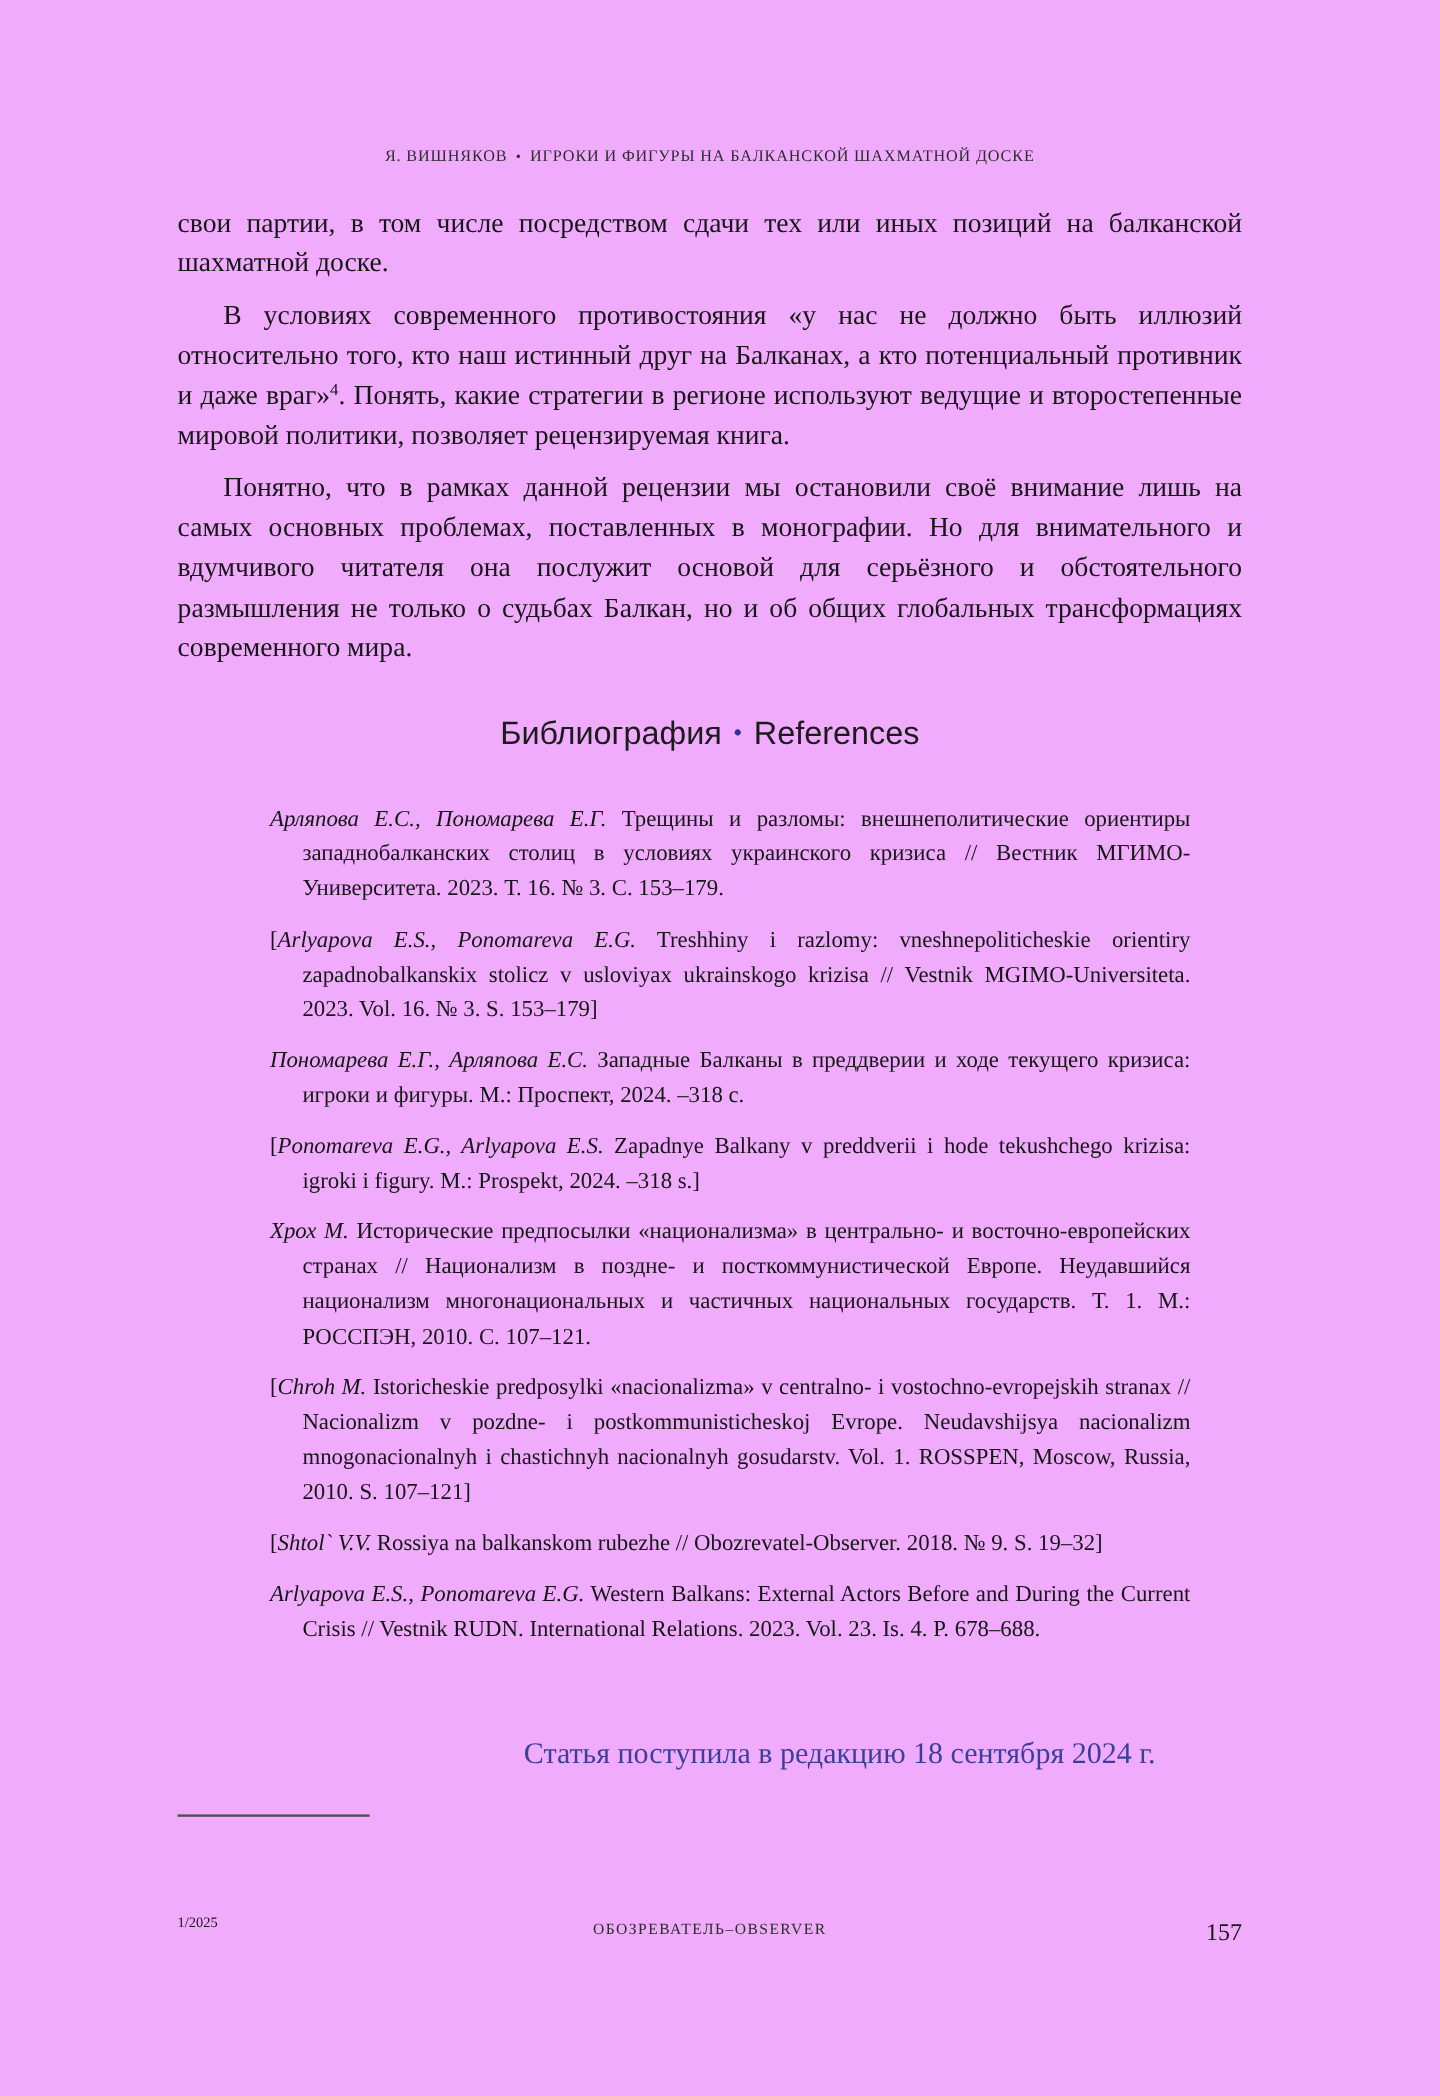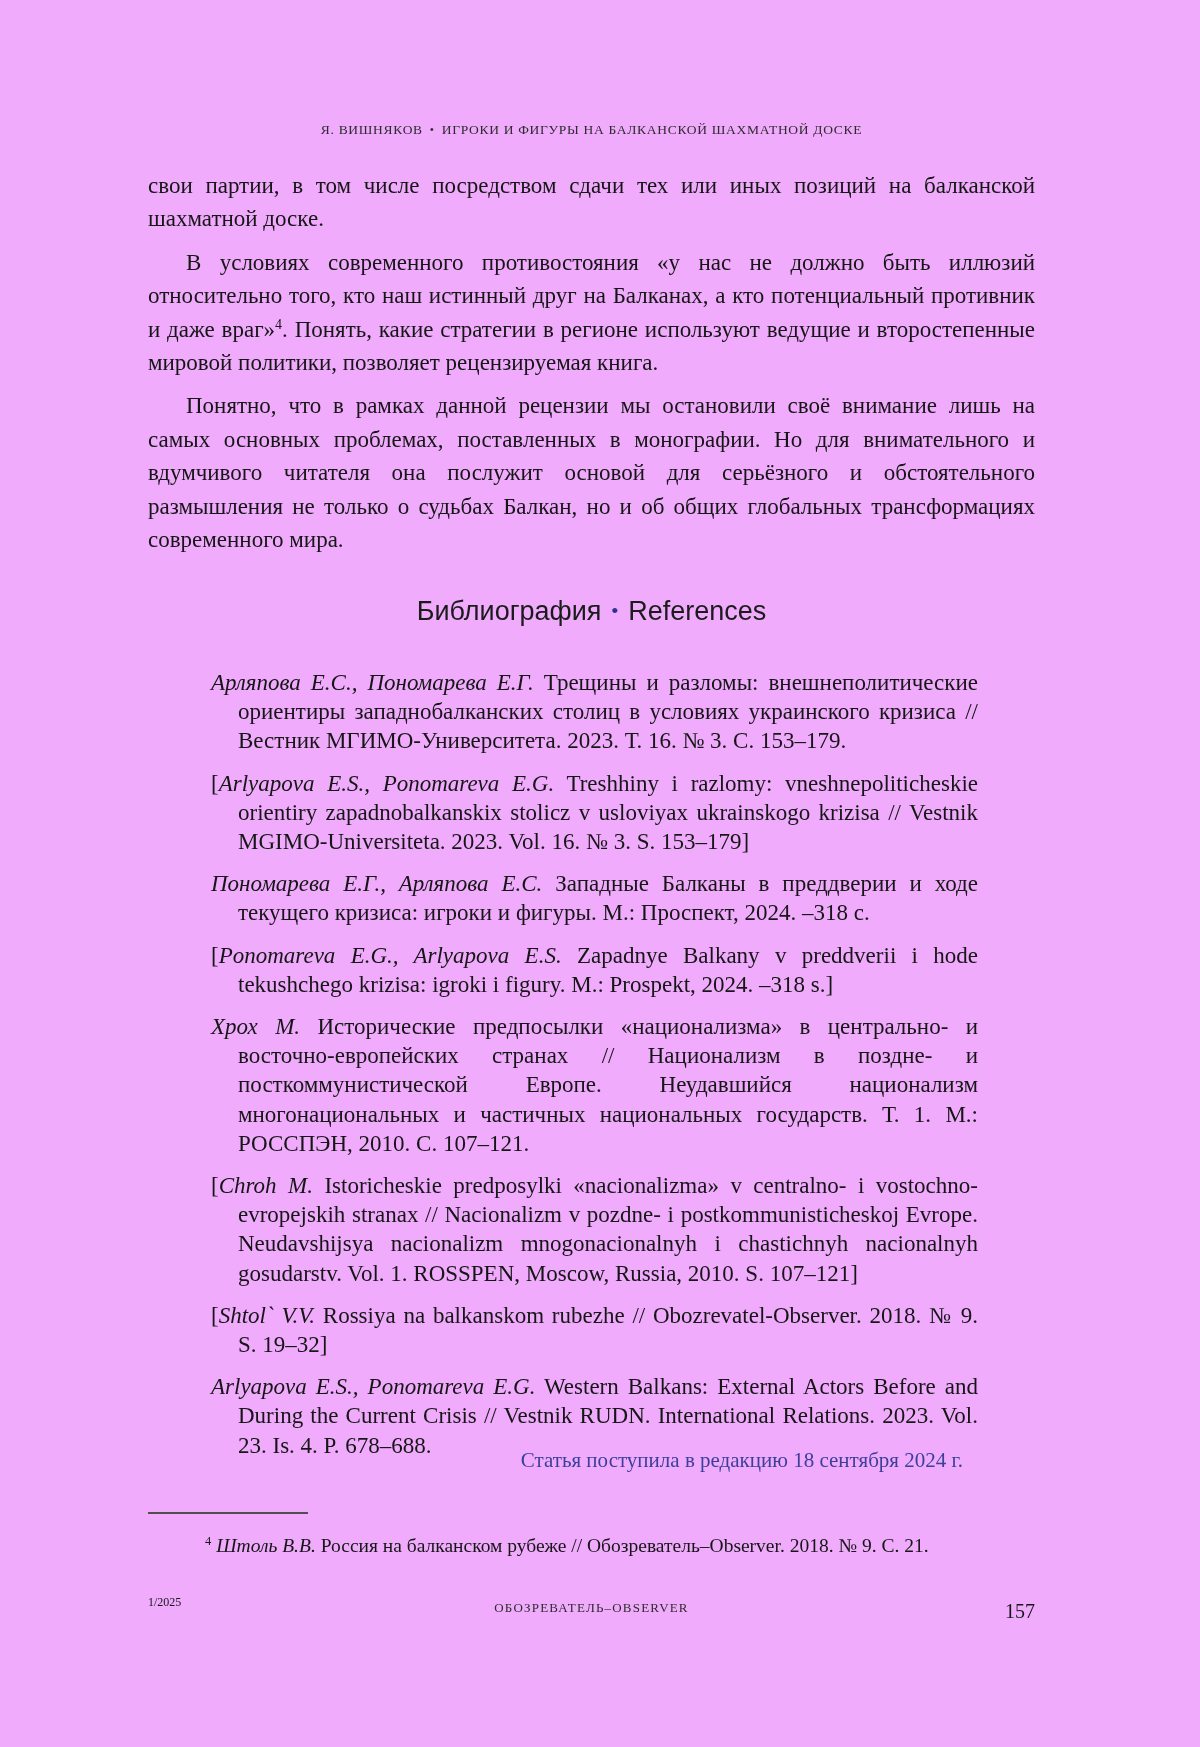--- a/index.html
+++ b/index.html
@@ -46,36 +46,36 @@
     color: #1b1b1b;
   }
   .bib-heading .bullet {
     color: #2e3192;
     font-size: 19px;
     vertical-align: 3px;
     padding: 0 10px;
   }
   .bibliography {
     position: absolute;
-    top: 668px; left: 211px; width: 767px;
-    font-size: 23px;
+    top: 668px; left: 225px; width: 767px;
+    font-size: 19px;
     line-height: 29.2px;
     text-align: justify;
   }
   .bibliography p {
     margin: 0 0 13px 0;
     padding-left: 27px;
     text-indent: -27px;
   }
   .bibliography .authors { font-style: italic; }
   .received-note {
     position: absolute;
     top: 1448px; left: 148px; width: 815px;
     text-align: right;
-    font-size: 21px;
+    font-size: 25px;
     color: #3b3f99;
   }
   .fn-rule {
     position: absolute;
     top: 1512px; left: 148px; width: 160px;
     border: 0;
     border-top: 2px solid #4f4f4f;
     margin: 0;
   }
   .footnote {
@@ -141,23 +141,20 @@
     <p><span></span><span class="authors">Хрох М.</span><span> Исторические предпосылки «национализма» в центрально- и восточно-европейских странах // Национализм в поздне- и посткоммунистической Европе. Неудавшийся национализм многонациональных и частичных национальных государств. Т. 1. М.: РОССПЭН, 2010. С. 107–121.</span></p>
     <p><span>[</span><span class="authors">Chroh M.</span><span> Istoricheskie predposylki «nacionalizma» v centralno- i vostochno-evropejskih stranax // Nacionalizm v pozdne- i postkommunisticheskoj Evrope. Neudavshijsya nacionalizm mnogonacionalnyh i chastichnyh  nacionalnyh gosudarstv. Vol. 1. ROSSPEN, Moscow, Russia, 2010. S. 107–121]</span></p>
     <p><span>[</span><span class="authors">Shtol` V.V.</span><span> Rossiya na balkanskom rubezhe // Obozrevatel-Observer. 2018. № 9. S. 19–32]</span></p>
     <p><span></span><span class="authors">Arlyapova E.S., Ponomareva E.G.</span><span> Western Balkans: External Actors Before and During the Current Crisis // Vestnik RUDN. International Relations. 2023. Vol. 23. Is. 4. P. 678–688.</span></p>
   </div>
 
   <div class="received-note">Статья поступила в редакцию 18 сентября 2024 г.</div>
 
   <hr class="fn-rule">
 
-  <div class="footnote">
-    <sup>4</sup><span class="authors">Штоль В.В.</span><span> Россия на балканском рубеже // Обозреватель–Observer. 2018. № 9. С. 21.</span>
-  </div>
 
   <div class="page-footer">
     <span class="issue">1/2025</span>
     <span class="journal">ОБОЗРЕВАТЕЛЬ–OBSERVER</span>
     <span class="pagenum">157</span>
   </div>
 
 </div>
 
 </body></html>

